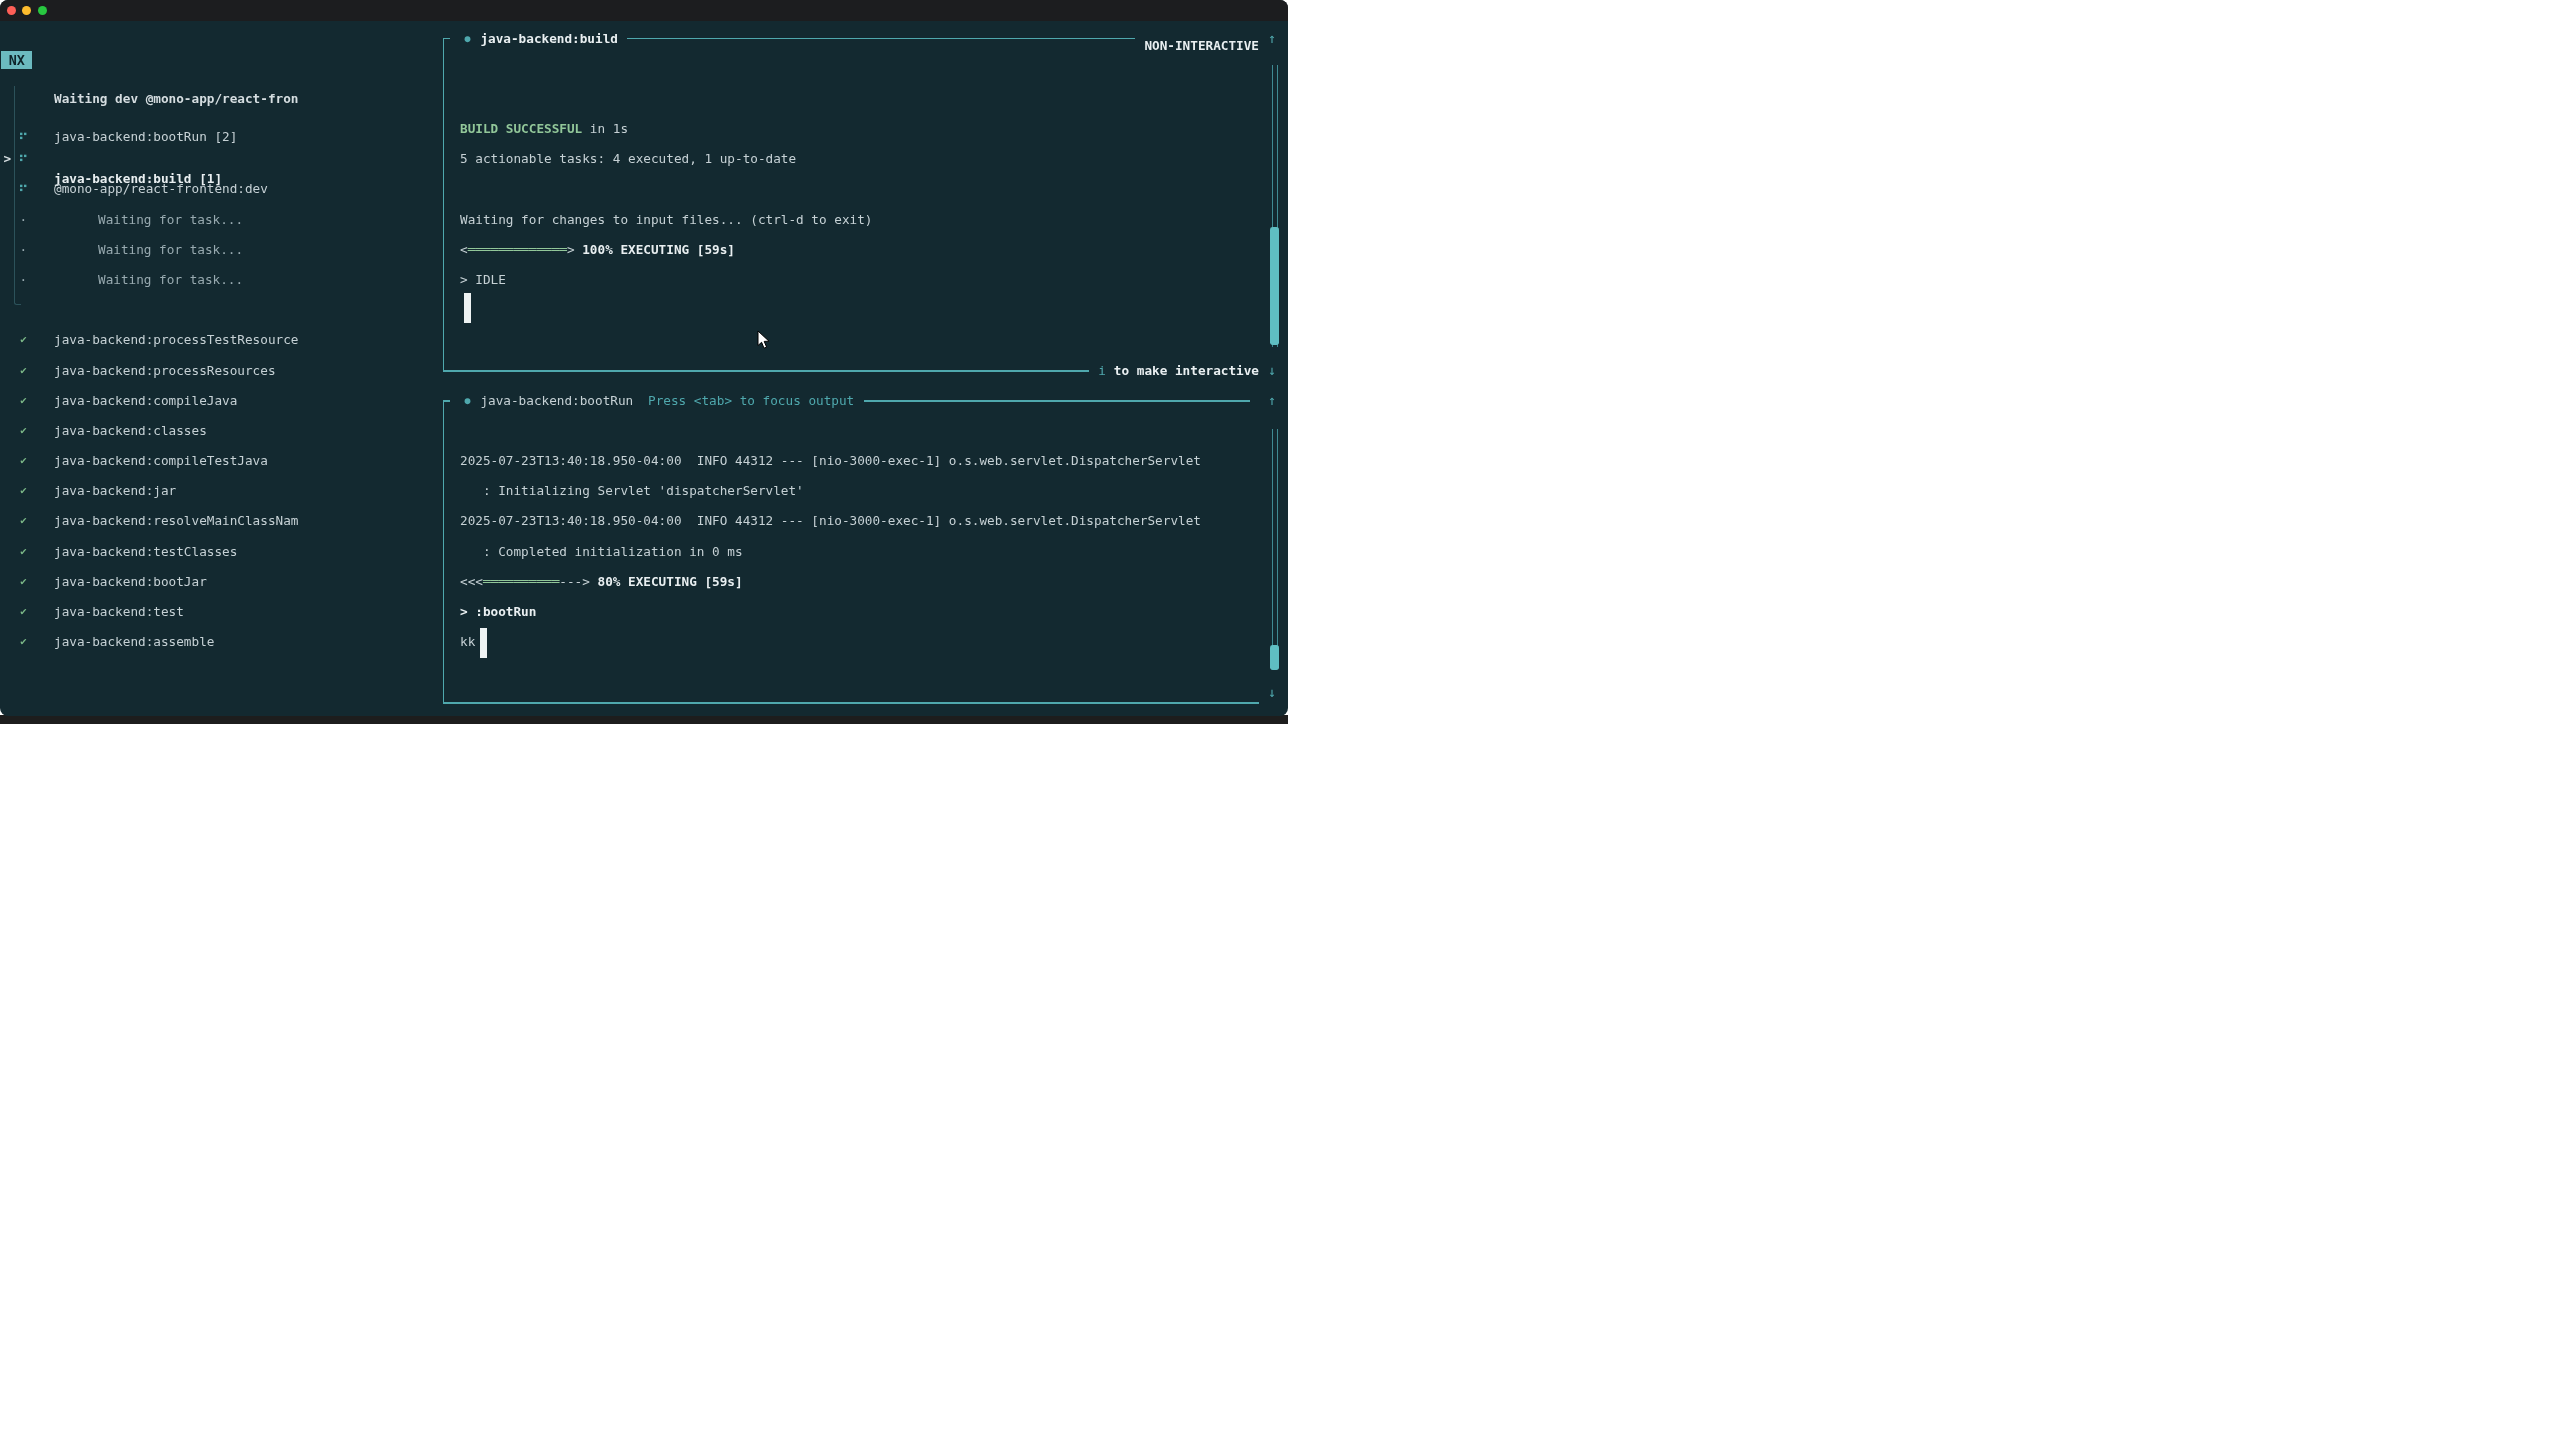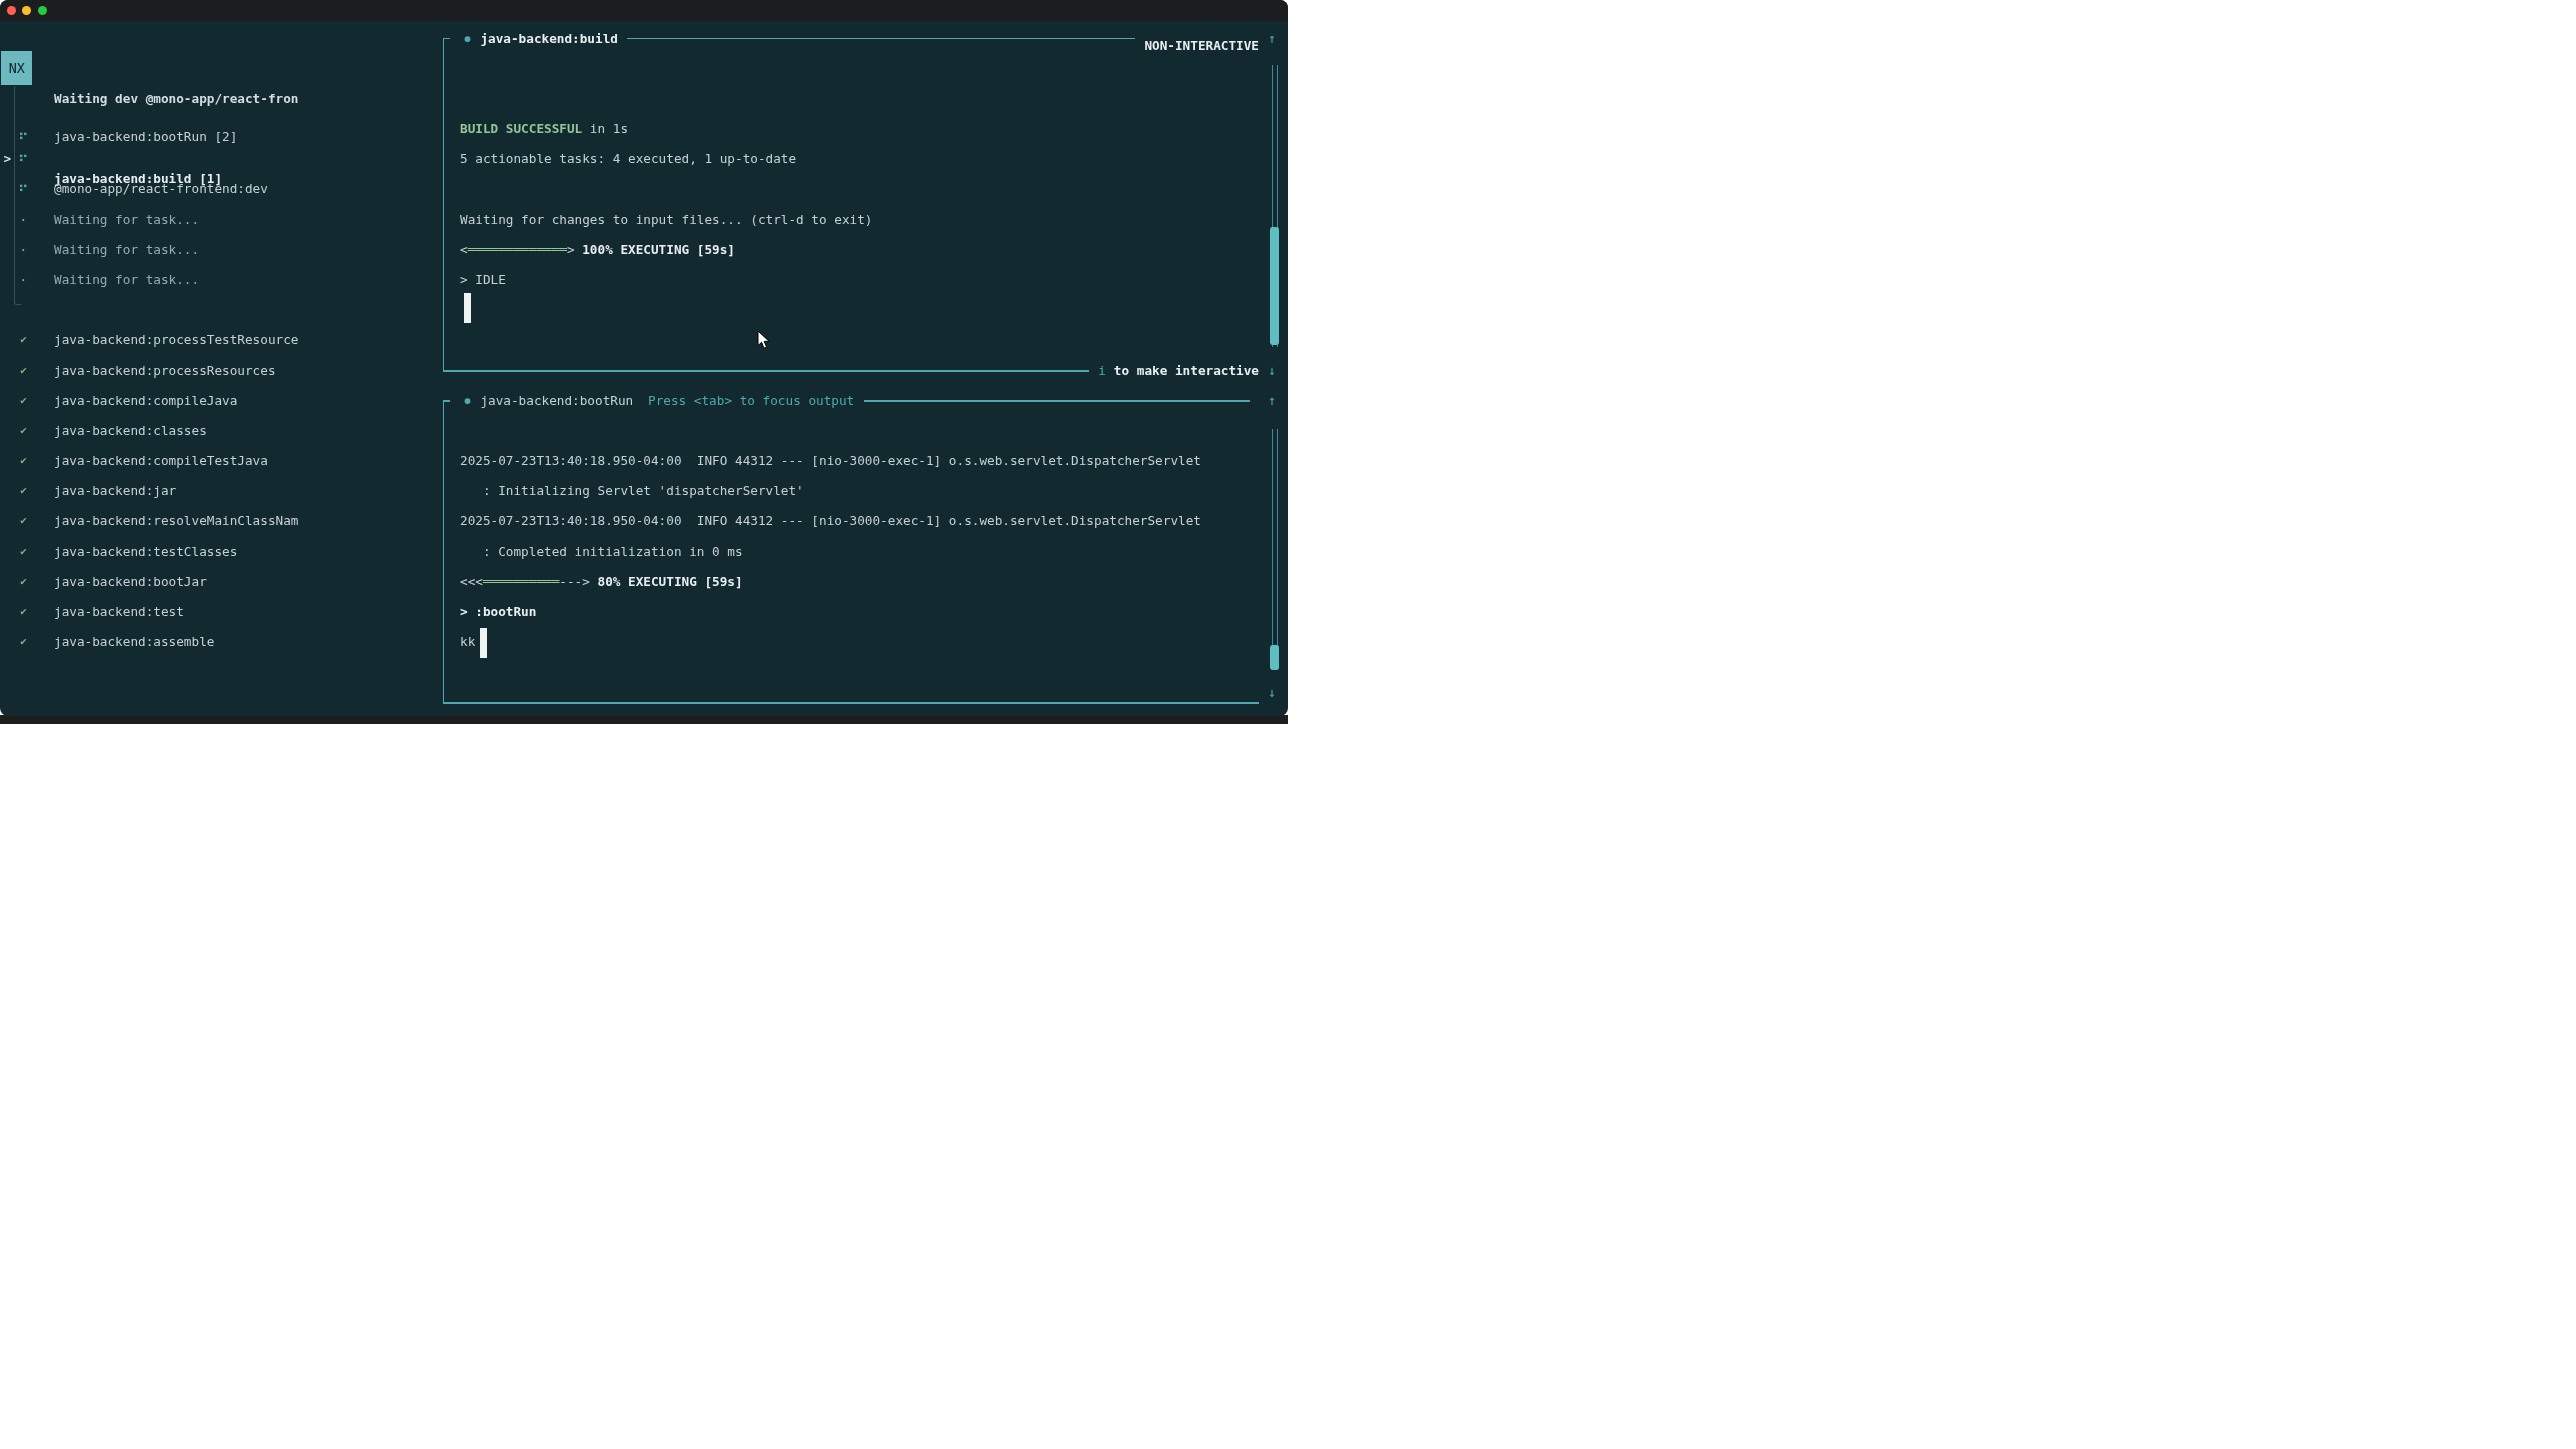--- a/index.html
+++ b/index.html
@@ -26,24 +26,24 @@
   .trow,.pline,.phdr,.frow{position:absolute;left:0;height:30px;line-height:30px;white-space:pre;}
   .trow{width:439px;}
   .ticon{position:absolute;left:16px;width:14.8px;text-align:center;display:inline-flex;
     align-items:center;justify-content:center;height:30px;}
   .ticon .icon.dot{color:var(--c-text_dim);}
   .ticon .icon.check{color:var(--c-check_green);font-size:10.7px;}
   .spin-svg rect{fill:var(--c-accent);}
   .t-name{position:absolute;left:54px;}
   .t-val{position:absolute;right:862px;}
   .trow.sel .t-name,.trow.sel .t-val{color:var(--c-text_bright);font-weight:bold;margin-top:20px;}
-  .trow.dim .t-name{color:var(--c-text_dim);}
+  .trow.dim .t-name{color:var(--c-text_dim);margin-left:44px;}
 
-  .nx-badge{position:absolute;left:1.3px;top:51px;width:31px;height:34px;background:var(--c-badge_bg);
-    color:var(--c-badge_text);font-weight:normal;font-size:13.4px;display:flex;align-items:center;justify-content:center;}
+  .nx-badge{position:absolute;left:1.3px;top:51px;width:31px;height:18px;background:var(--c-badge_bg);
+    color:var(--c-badge_text);font-weight:bold;font-size:13.4px;display:flex;align-items:center;justify-content:center;}
   .hdr-title{position:absolute;left:54px;font-weight:bold;color:#d5dde0;}
   .sel-marker{position:absolute;left:3.4px;top:144px;height:30px;line-height:30px;
     font-weight:bold;color:#d5dde0;}
   .tree-line{position:absolute;left:14px;top:86px;width:6.7px;height:219px;
     border-left:1.3px solid var(--c-tree_line);border-bottom:1.3px solid var(--c-tree_line);
     border-bottom-left-radius:2.7px;}
 
   
   .phdr{left:443px;width:816px;display:flex;align-items:center;}
   .stub{width:7.4px;height:1.3px;background:var(--c-accent);flex:none;}

